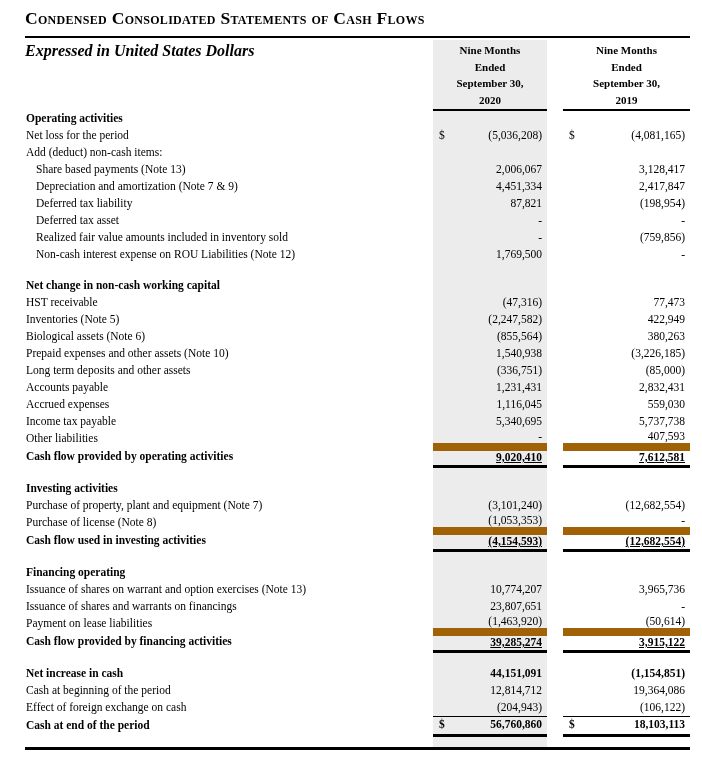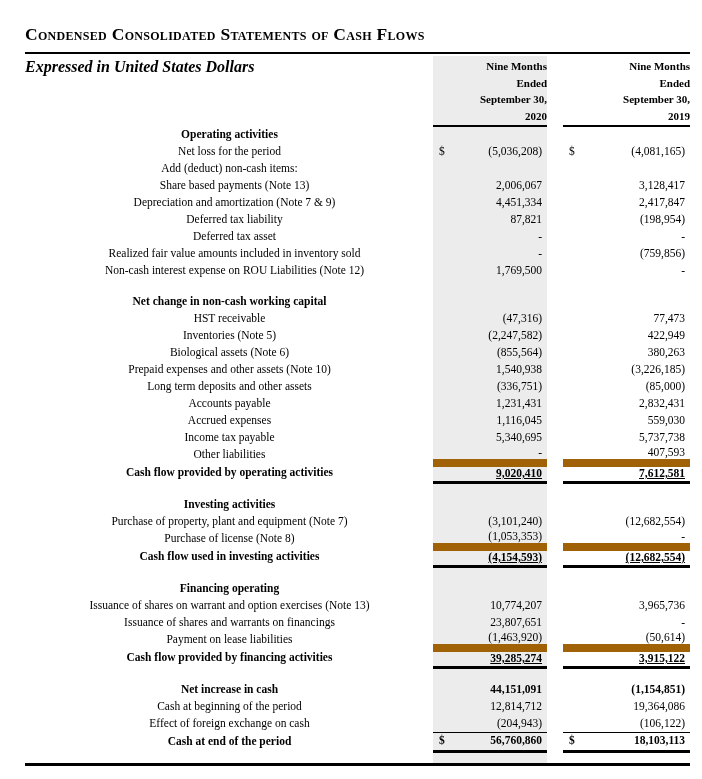--- a/index.html
+++ b/index.html
@@ -9,21 +9,21 @@
     width: 702px;
     height: 779px;
     overflow: hidden;
     font-family: "Liberation Serif", "DejaVu Serif", serif;
     color: #000000;
   }
   .page {
     box-sizing: border-box;
     width: 702px;
     height: 627px;
-    padding: 24px 12px 0 25px;
+    padding: 8px 12px 0 25px;
   }
   .doc-title {
     margin: 0 0 7px 0;
     font-size: 17.5px;
     font-weight: bold;
     font-variant: small-caps;
     letter-spacing: 0.3px;
     white-space: nowrap;
   }
   .title-rule {
@@ -43,21 +43,21 @@
   col.c-dsign2 { width: 26px; }
   col.c-amt2   { width: 101px; }
 
   td { padding: 0; font-size: 11.5px; line-height: 1; vertical-align: middle; }
 
   tr.data-row   { height: 17px; }
   tr.rule-row   { height: 19px; }
   tr.blank-row  { height: 14px; }
   tr.spacer-row { height: 12px; }
 
-  td.label { text-align: center; padding-left: 1px; white-space: nowrap; overflow: hidden; }
+  td.label { text-align: left; padding-left: 1px; white-space: nowrap; overflow: hidden; }
   td.label.indent { padding-left: 11px; }
   .bold { font-weight: bold; }
 
   td.amount { text-align: right; padding-right: 5px; white-space: nowrap; }
   td.dsign  { text-align: left;  padding-left: 6px; white-space: nowrap; }
 
   td.shade { background: #ececec; }
 
   td.rule-total { border-top: 8px solid #a16207; border-bottom: 3px solid #000; text-decoration: underline; }
   td.rule-end   { border-top: 1px solid #000; border-bottom: 3px solid #000; }
@@ -66,21 +66,21 @@
   td.caption {
     vertical-align: top;
     padding-top: 3px;
     font-size: 16px;
     font-weight: bold;
     font-style: italic;
     white-space: nowrap;
   }
   td.colhead {
     vertical-align: top;
-    text-align: right;
+    text-align: center;
     font-weight: bold;
     font-size: 11px;
     padding-top: 2px;
     border-bottom: 2px solid #000;
   }
   td.colhead .hline { line-height: 16.5px; white-space: nowrap; }
 
   .bottom-rule {
     width: 665px;
     border-top: 3px solid #000;

